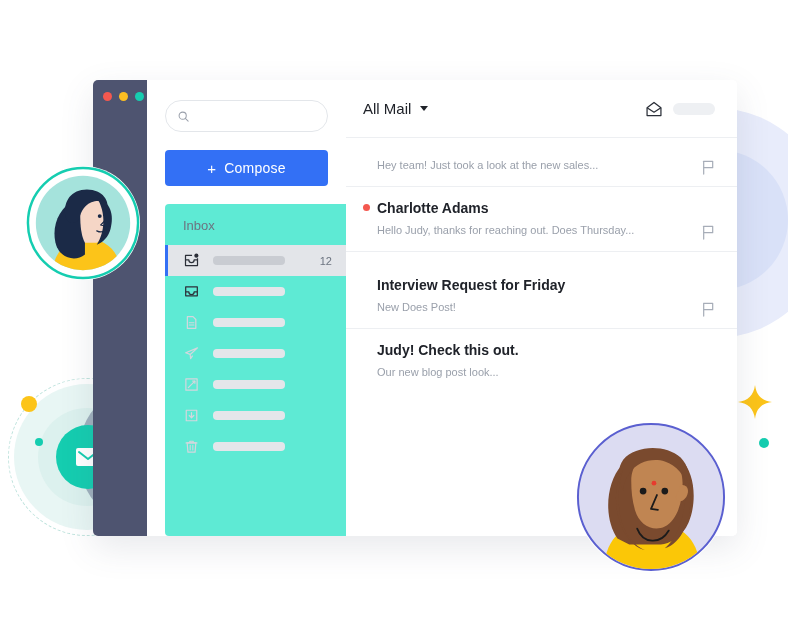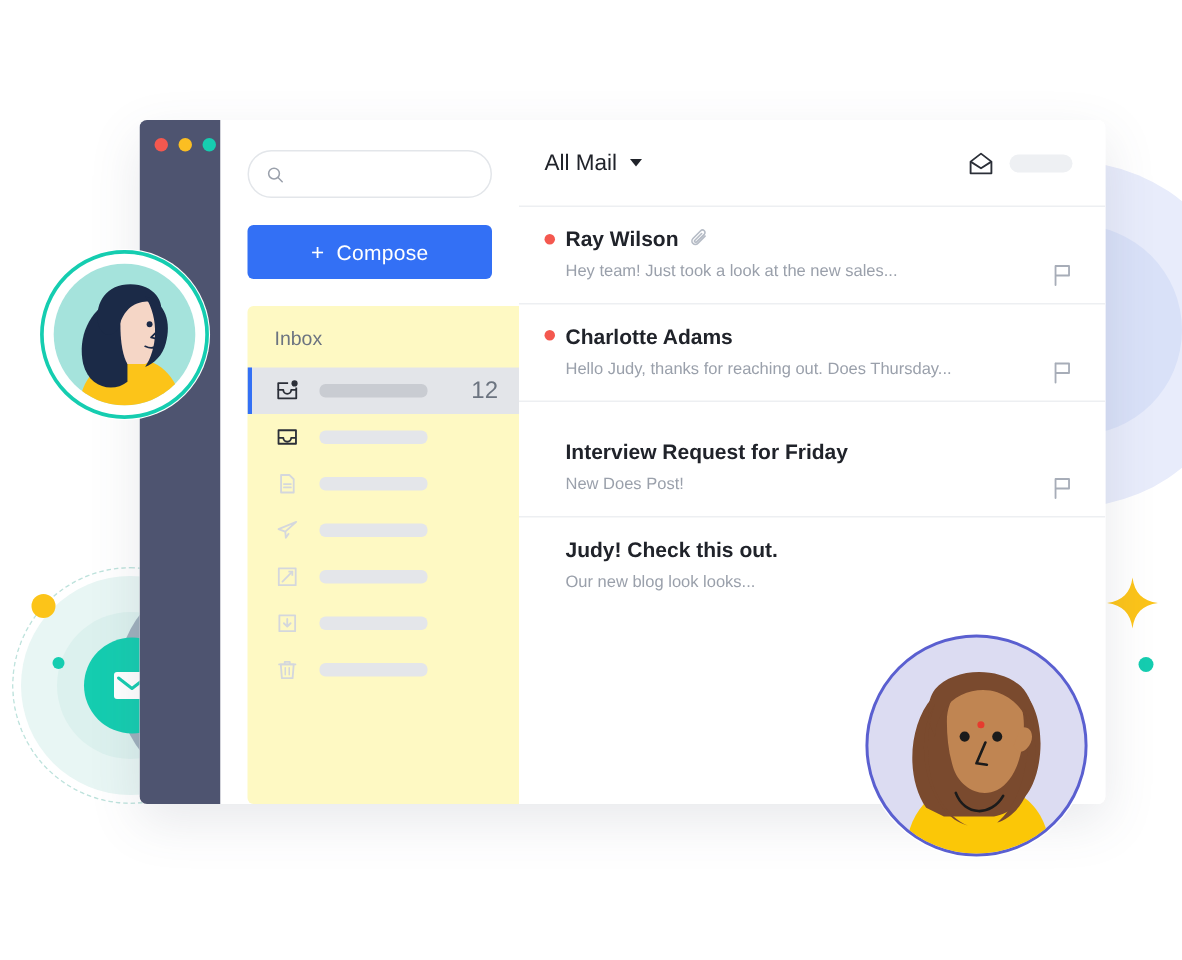--- a/index.html
+++ b/index.html
@@ -170,21 +170,21 @@
     display: flex;
     align-items: center;
     justify-content: center;
     gap: 8px;
     letter-spacing: 0.2px;
   }
   .compose-plus { font-size: 15px; font-weight: 400; line-height: 1; }
 
   .nav-panel {
     margin: 18px 0 0 18px;
-    background: #fef9c3;
+    background: #5eead4;
     border-radius: 4px 0 0 4px;
     flex: 1;
     padding-top: 14px;
     overflow: hidden;
   }
   .nav-title {
     font-size: 13px;
     color: #6c7480;
     padding-left: 18px;
     margin-bottom: 12px;
@@ -219,21 +219,21 @@
     height: 9px;
     border-radius: 4px;
     background: #e4e6ea;
     margin-left: 14px;
     flex: 0 0 auto;
   }
   .nav-item.active .nav-bar { background: #c9ccd2; }
   .nav-count {
     margin-left: auto;
     margin-right: 14px;
-    font-size: 16px;
+    font-size: 11px;
     color: #6c7480;
   }
 
   
   .mail {
     flex: 1;
     background: #ffffff;
     display: flex;
     flex-direction: column;
     min-width: 0;
@@ -473,27 +473,20 @@
             <path d="M2.2 7.6 L10 1.6 L17.8 7.6 V16.4 H2.2 Z" fill="#ffffff" stroke="#2b2f38" stroke-width="1.4" stroke-linejoin="round"></path>
             <path d="M2.2 7.6 L10 12.6 L17.8 7.6" fill="none" stroke="#2b2f38" stroke-width="1.4" stroke-linejoin="round"></path>
           </svg>
           <span class="head-pill"></span>
         </div>
       </div>
 
       <div class="mail-list">
 
         <div class="mail-row">
-          <div class="row-top">
-            <span class="unread-dot"></span>
-            <span class="sender">Ray Wilson</span>
-            <svg width="14" height="14" viewBox="0 0 16 16">
-              <path d="M12.6 6.2 L7.1 11.7 A2.6 2.6 0 0 1 3.4 8 L9.3 2.1 A1.9 1.9 0 0 1 12 4.8 L6.2 10.6 A0.9 0.9 0 0 1 4.9 9.3 L10 4.2" fill="none" stroke="#b6bcc6" stroke-width="1.25" stroke-linecap="round" stroke-linejoin="round"></path>
-            </svg>
-          </div>
           <div class="preview row-indent">Hey team! Just took a look at the new sales...</div>
           <svg class="flag" width="14" height="15" viewBox="0 0 14 16">
             <path d="M2.4 1.4 V15" stroke="#a7adb8" stroke-width="1.3" stroke-linecap="round"></path>
             <path d="M2.4 1.4 H12 V8.2 H2.4" fill="none" stroke="#a7adb8" stroke-width="1.3" stroke-linejoin="round"></path>
           </svg>
         </div>
 
         <div class="mail-row">
           <div class="row-top">
             <span class="unread-dot"></span>
@@ -510,21 +503,21 @@
           <div class="subject row-indent" style="margin-top:12px">Interview Request for Friday</div>
           <div class="preview row-indent">New Does Post!</div>
           <svg class="flag" width="14" height="15" viewBox="0 0 14 16">
             <path d="M2.4 1.4 V15" stroke="#a7adb8" stroke-width="1.3" stroke-linecap="round"></path>
             <path d="M2.4 1.4 H12 V8.2 H2.4" fill="none" stroke="#a7adb8" stroke-width="1.3" stroke-linejoin="round"></path>
           </svg>
         </div>
 
         <div class="mail-row">
           <div class="subject row-indent" style="margin-top:0">Judy! Check this out.</div>
-          <div class="preview row-indent">Our new blog look looks...</div>
+          <div class="preview row-indent">Our new blog post look...</div>
         </div>
 
       </div>
     </div>
   </div>
 
   <svg class="deco avatar-left" viewBox="0 0 120 120">
     <circle cx="60" cy="60" r="58" fill="#ffffff"></circle>
     <circle cx="60" cy="60" r="56" fill="none" stroke="#15cdb0" stroke-width="2.5"></circle>
     <circle cx="60" cy="60" r="51" fill="#ffffff"></circle>

